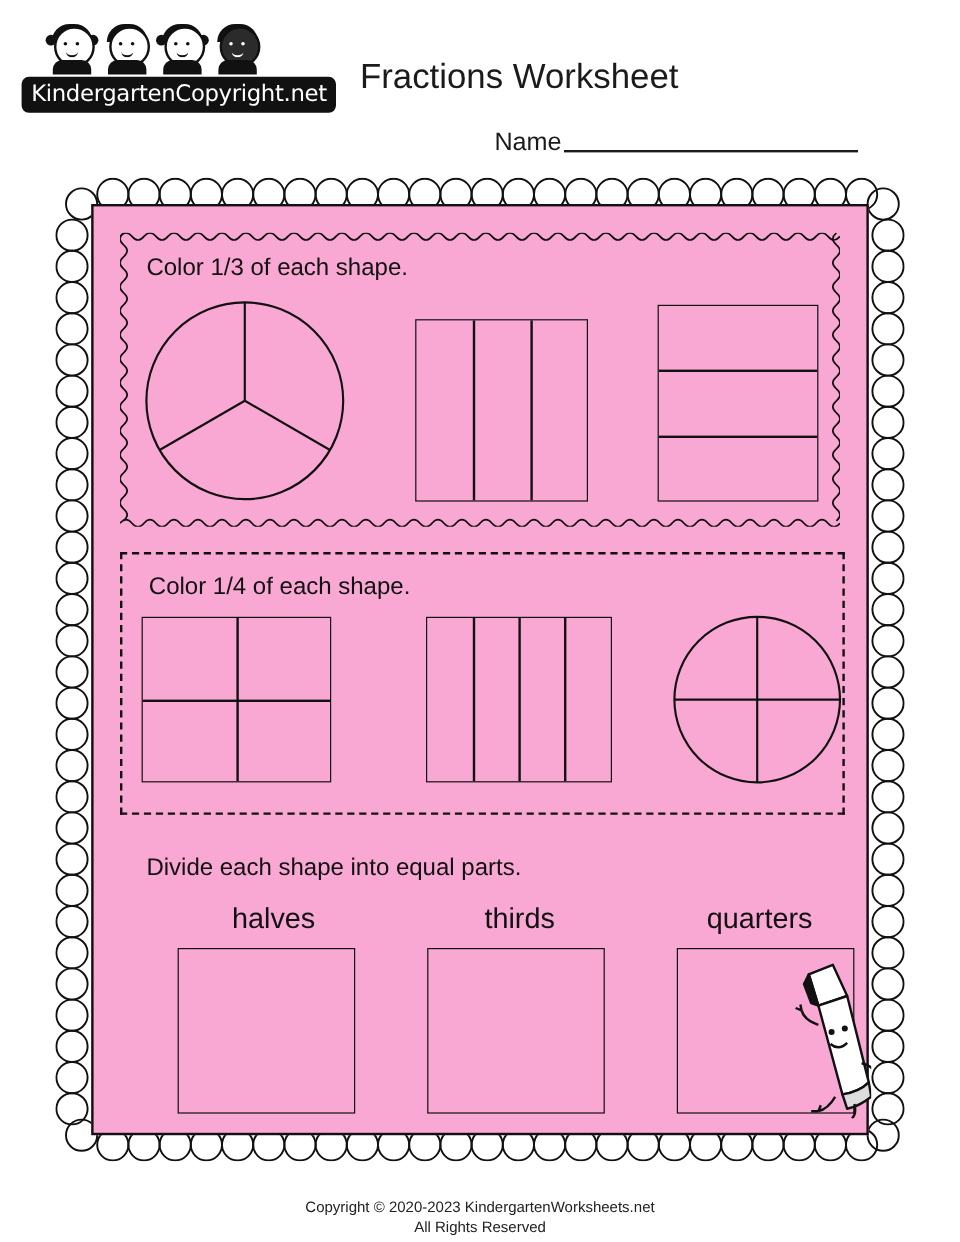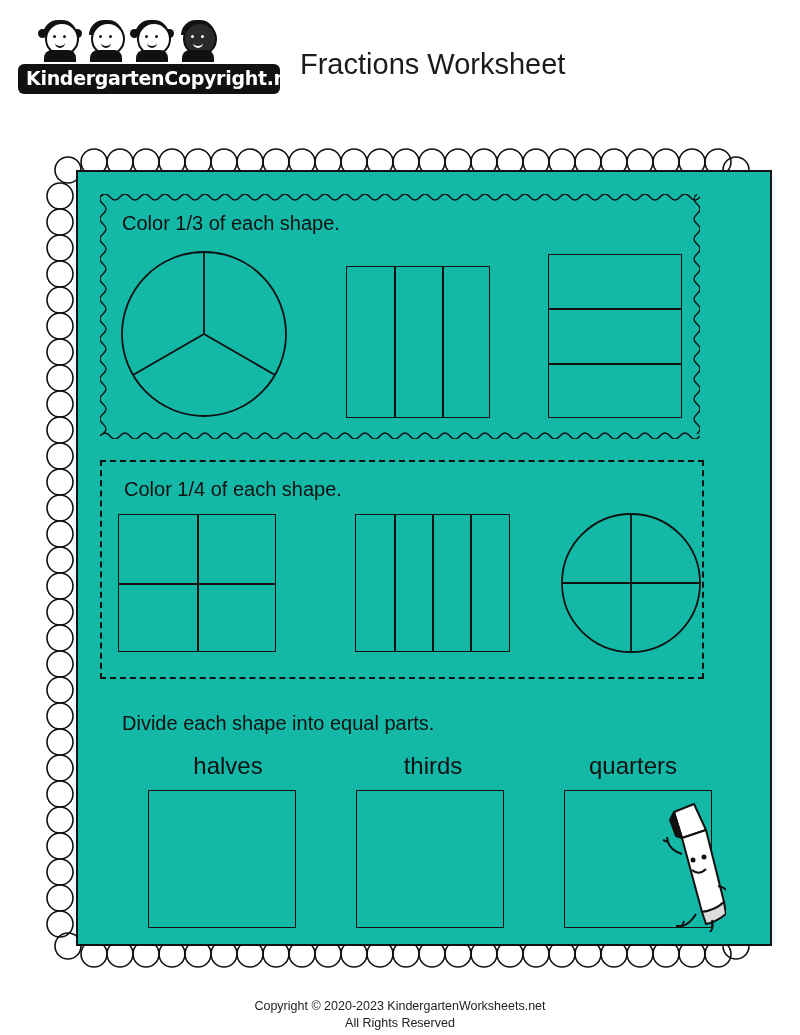--- a/index.html
+++ b/index.html
@@ -104,21 +104,21 @@
   .logo-title {
     position: relative;
     margin-top: 2px;
     background: #111;
     border-radius: 6px;
     padding: 3px 8px 5px 8px;
     text-align: center;
   }
   .logo-title span {
     color: #fff;
-    font-weight: bold;
+    font-weight: normal;
     font-size: 19px;
     letter-spacing: -0.3px;
     font-family: "DejaVu Sans", sans-serif;
   }
   .logo-url {
     margin-top: 7px;
     text-align: center;
     font-size: 12.5px;
     color: #222;
     font-family: "Liberation Sans", sans-serif;
@@ -161,22 +161,21 @@
     position: absolute;
     inset: 0;
   }
   .inner-box {
     position: absolute;
     left: 30px;
     top: 22px;
     width: 644px;
     height: 772px;
     border: 2px solid #111;
-    background: #14b8a6;
-    padding-left: 48px;
+    background: #f9a8d4;
   }
 
   
   .section {
     position: absolute;
   }
   .sec1 {
     left: 22px; top: 22px;
     width: 600px; height: 245px;
   }
@@ -287,20 +286,23 @@
         <div class="body"></div>
       </div>
     </div>
     <div class="logo-title">
       <span>Kindergarten</span><span>Copyright</span><span>.net</span>
     </div>
   </div>
 
   <div class="title">Fractions Worksheet</div>
 
+  <div class="name-row">
+    <span>Name</span><span class="name-line"></span>
+  </div>
 </div>
 
 <div class="page-frame">
 
   <svg class="scallop" viewBox="0 0 708 820">
     <g fill="none" stroke="#111" stroke-width="1.6">
 
       <g id="top">
         <circle cx="22" cy="22" r="13"></circle>
           <circle cx="48" cy="14" r="13"></circle>

